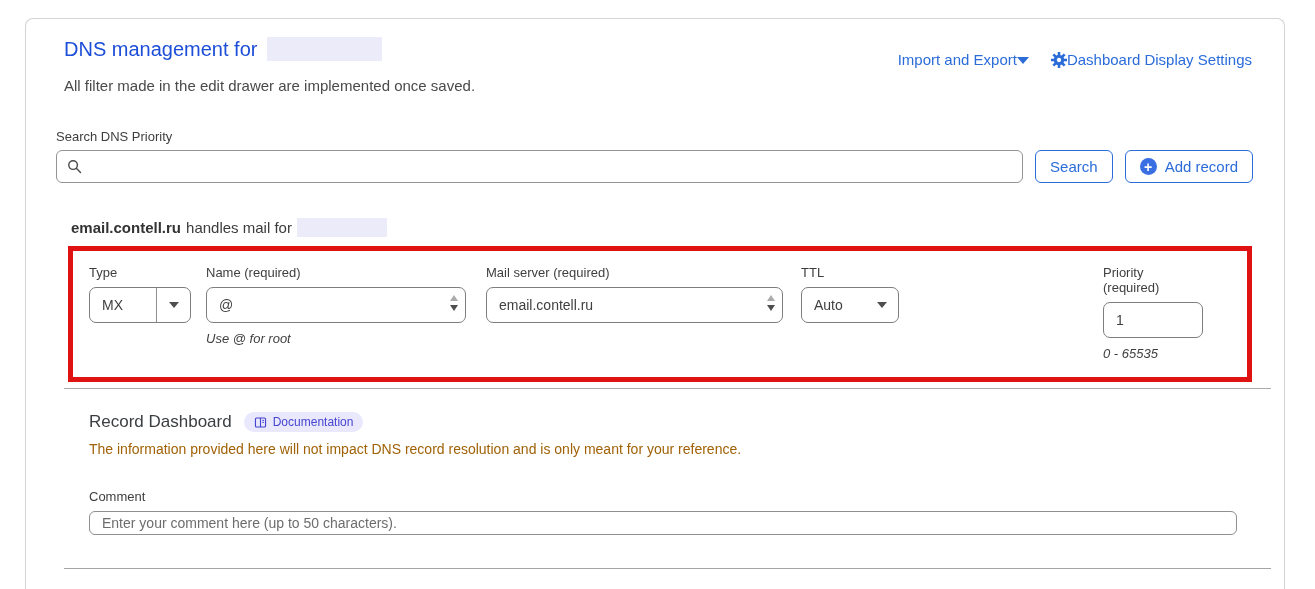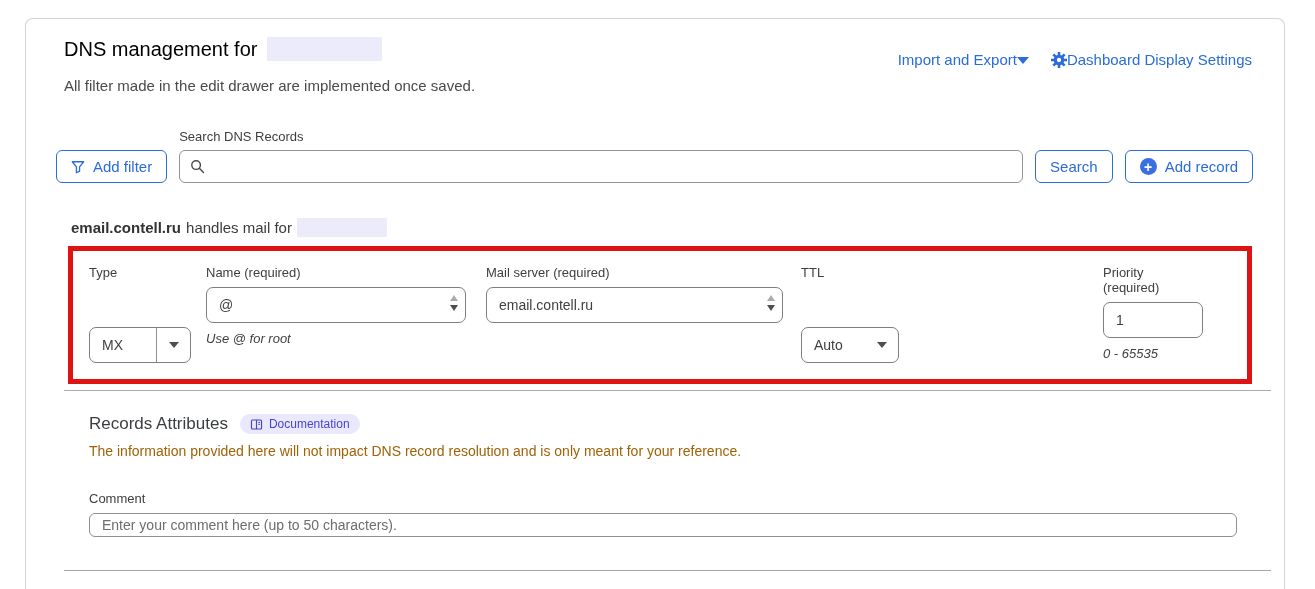--- a/index.html
+++ b/index.html
@@ -13,21 +13,21 @@
   }
   *{box-sizing:border-box;margin:0;padding:0;}
   html,body{width:1315px;height:589px;overflow:hidden;background:#fff;
     font-family:"Liberation Sans","DejaVu Sans",sans-serif;color:#3c3c3c;}
   .card{position:absolute;left:25px;top:18px;width:1260px;height:580px;
     background:#fff;border:1px solid #d4d4d4;border-bottom:none;border-radius:8px 8px 0 0;}
   
   .card-header{display:flex;justify-content:space-between;align-items:flex-start;
     padding:18px 32px 0 38px;}
   .title-wrap{display:flex;align-items:center;gap:10px;}
-  .page-title{font-size:20px;font-weight:400;color:#000000;}
+  .page-title{font-size:20px;font-weight:400;color:#1d4ed8;}
   .redacted-lg{width:115px;height:24px;background:var(--redacted-bg);display:inline-block;}
   .header-links{display:flex;align-items:center;gap:22px;margin-top:14px;font-size:15px;}
   .hlink{display:flex;align-items:center;gap:0;color:var(--link-blue);cursor:pointer;white-space:nowrap;}
   .caret-down{width:0;height:0;border-left:6px solid transparent;border-right:6px solid transparent;
     border-top:7px solid var(--link-blue);margin-top:2px;}
   .subtitle{padding:9px 38px 0;font-size:15px;color:#4a4a4a;}
   
   .search-row{display:flex;align-items:flex-end;margin:35px 31px 0 30px;gap:12px;}
   .btn-outline{display:flex;align-items:center;justify-content:center;gap:8px;height:33px;
     border:1px solid var(--link-blue);border-radius:6px;background:#fff;color:var(--link-blue);
@@ -47,21 +47,21 @@
   .banner b{font-weight:700;color:#333;}
   .redacted-sm{width:90px;height:19px;background:var(--redacted-bg);display:inline-block;}
   
   .red-annotation{margin:9px 32px 0 42px;border:5px solid var(--annotation-red);
     padding:14px 16px 16px;background:#fff;}
   .form-row{display:flex;align-items:flex-start;}
   .field{display:flex;flex-direction:column;justify-content:flex-end;}
   .field-label{font-size:13px;color:#3e3e3e;margin-bottom:7px;}
   .field-hint{font-size:13px;color:#3e3e3e;margin-top:8px;font-style:italic;}
   .selectbox{height:36px;border:1px solid #7e7e7e;border-radius:7px;background:#fff;
-    display:flex;align-items:center;font-size:14px;color:#3f3f3f;cursor:pointer;margin-top:40px;}
+    display:flex;align-items:center;font-size:14px;color:#3f3f3f;cursor:pointer;}
   .selectbox .sel-value{padding:0 12px;flex:1;}
   .sel-divider{width:1px;align-self:stretch;background:#8f8f8f;}
   .sel-arrow-area{width:33px;display:flex;align-items:center;justify-content:center;}
   .sel-caret{width:0;height:0;border-left:5px solid transparent;border-right:5px solid transparent;
     border-top:6px solid #4e4e4e;}
   .input-wrap{position:relative;height:36px;}
   .input-wrap input{width:100%;height:36px;border:1px solid #7e7e7e;border-radius:7px;
     padding:0 26px 0 12px;font-size:14px;color:#3f3f3f;outline:none;
     font-family:"Liberation Sans","DejaVu Sans",sans-serif;}
   .spinner{position:absolute;right:8px;top:8px;display:flex;flex-direction:column;gap:4px;align-items:center;}
@@ -122,30 +122,22 @@
           </svg>
         </span>
         <span>Dashboard Display Settings</span>
       </span>
     </div>
   </div>
 
   <div class="subtitle">All filter made in the edit drawer are implemented once saved.</div>
 
   <div class="search-row">
-    <button class="btn-outline">
-      <span class="icon">
-        <svg width="14" height="14" viewBox="0 0 16 16">
-          <path d="M1.5 2h13L9.8 7.8v5L6.2 14.6V7.8L1.5 2z" fill="none" stroke="#2b6cd9" stroke-width="1.5" stroke-linejoin="round"></path>
-        </svg>
-      </span>
-      <span>Add filter</span>
-    </button>
     <div class="search-group">
-      <span class="search-label">Search DNS Records</span>
+      <span class="search-label">Search DNS Priority</span>
       <div class="search-box">
         <span class="icon">
           <svg width="15" height="15" viewBox="0 0 16 16">
             <circle cx="6.5" cy="6.5" r="4.6" fill="none" stroke="#4a4a4a" stroke-width="1.5"></circle>
             <line x1="10.2" y1="10.2" x2="14.4" y2="14.4" stroke="#4a4a4a" stroke-width="1.5" stroke-linecap="round"></line>
           </svg>
         </span>
         <input type="text" aria-label="Search DNS Records" value="" style="">
       </div>
     </div>
@@ -217,21 +209,21 @@
         <span class="field-hint">0 - 65535</span>
       </div>
 
     </div>
   </div>
 
   <hr class="divider">
 
   <div class="attrs">
     <div class="attrs-head">
-      <span class="attrs-title">Records Attributes</span>
+      <span class="attrs-title">Record Dashboard</span>
       <span class="doc-badge">
         <span class="icon">
           <svg width="13" height="13" viewBox="0 0 16 16">
             <rect x="1.8" y="2.4" width="12.4" height="11.2" rx="1.2" fill="none" stroke="#4745d0" stroke-width="1.4"></rect>
             <line x1="8" y1="2.4" x2="8" y2="13.6" stroke="#4745d0" stroke-width="1.4"></line>
             <line x1="10.2" y1="5.4" x2="12.4" y2="5.4" stroke="#4745d0" stroke-width="1.2"></line>
             <line x1="10.2" y1="7.8" x2="12.4" y2="7.8" stroke="#4745d0" stroke-width="1.2"></line>
           </svg>
         </span>
         <span>Documentation</span>

